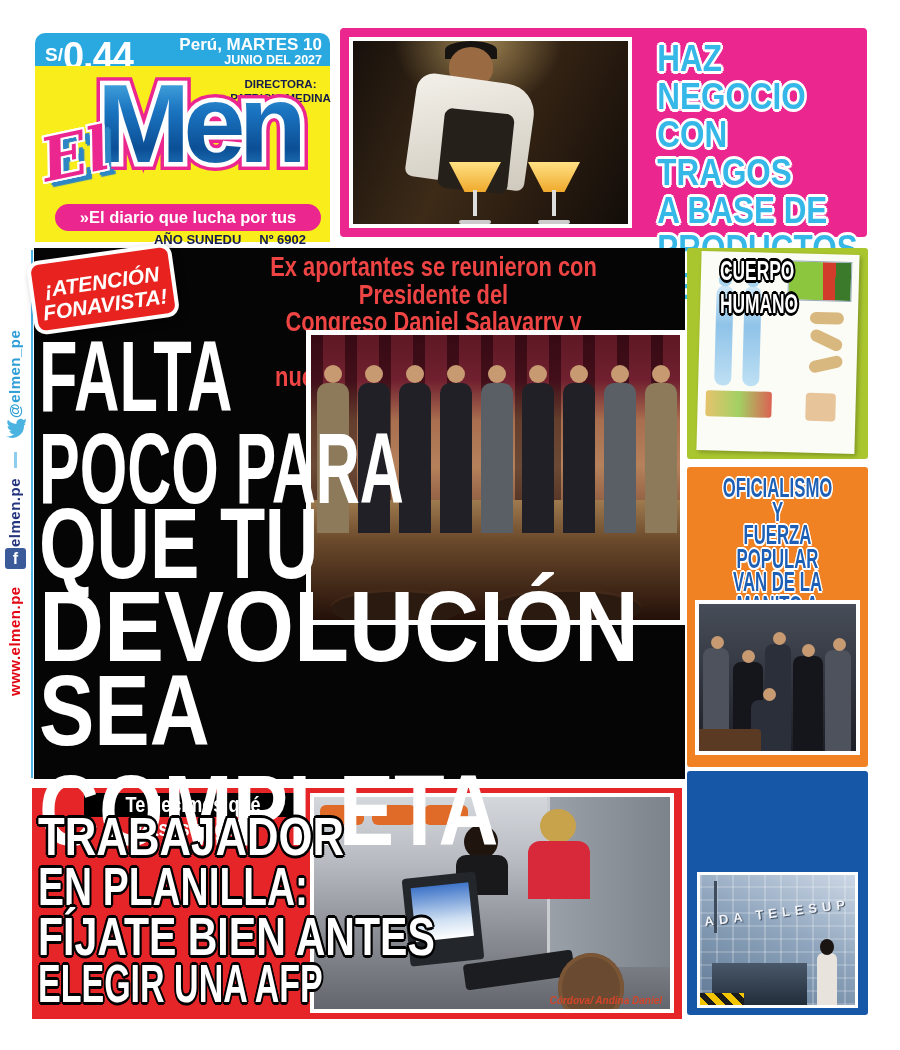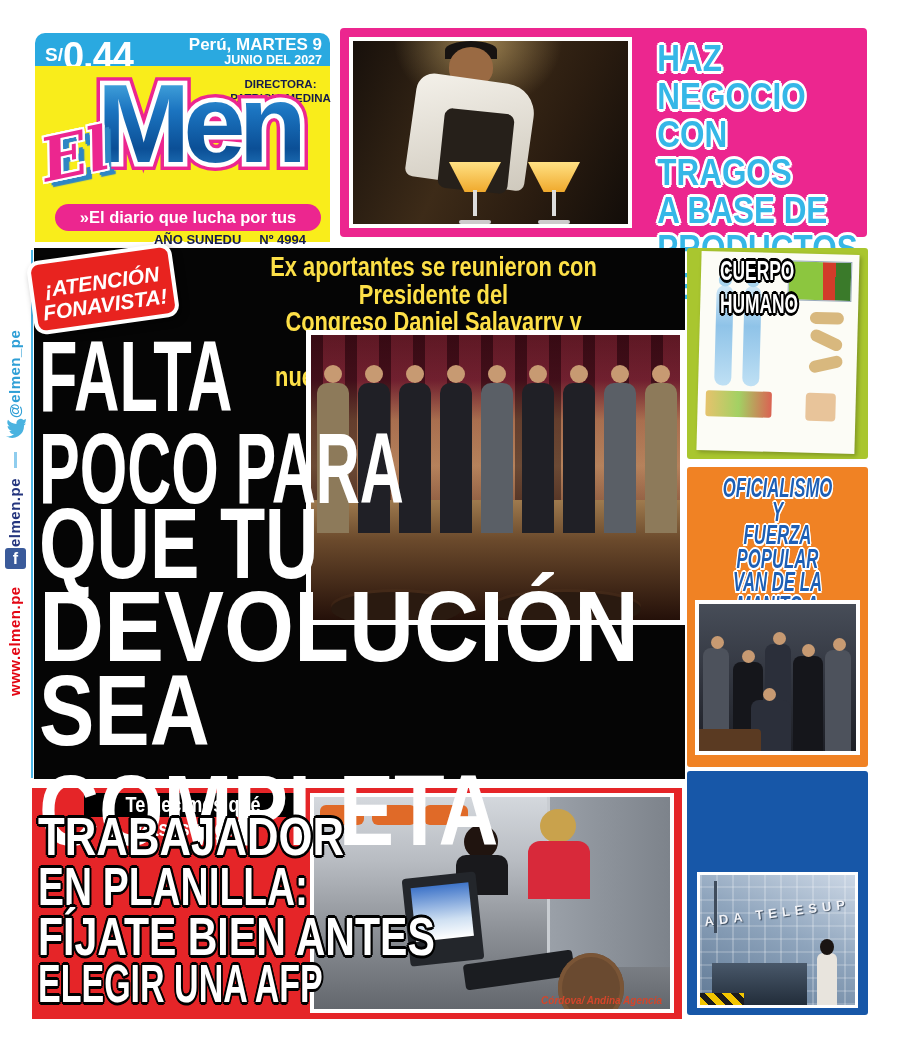--- a/index.html
+++ b/index.html
@@ -2,21 +2,21 @@
 <html><head>
 <meta charset="utf-8">
 <style>
   html,body{margin:0;padding:0;background:#fff;}
   body{width:900px;height:1050px;font-family:"Liberation Sans",sans-serif;}
   #page{position:relative;width:900px;height:1050px;background:#fff;overflow:hidden;}
   .abs{position:absolute;}
   .nowrap{white-space:nowrap;}
 
   
-  .ow2{text-shadow:-2px 0 #fff,2px 0 #fff,0 -2px #fff,0 2px #fff,-1.5px -1.5px #fff,1.5px -1.5px #fff,-1.5px 1.5px #fff,1.5px 1.5px #fff;font-style:italic;}
+  .ow2{text-shadow:-2px 0 #fff,2px 0 #fff,0 -2px #fff,0 2px #fff,-1.5px -1.5px #fff,1.5px -1.5px #fff,-1.5px 1.5px #fff,1.5px 1.5px #fff;}
   .ow3{text-shadow:-3px 0 #fff,3px 0 #fff,0 -3px #fff,0 3px #fff,-2px -2px #fff,2px -2px #fff,-2px 2px #fff,2px 2px #fff;}
   .ob2{text-shadow:-2px 0 #000,2px 0 #000,0 -2px #000,0 2px #000,-1.5px -1.5px #000,1.5px -1.5px #000,-1.5px 1.5px #000,1.5px 1.5px #000;}
   .ob3{text-shadow:-3px 0 #000,3px 0 #000,0 -3px #000,0 3px #000,-2px -2px #000,2px -2px #000,-2px 2px #000,2px 2px #000;}
 
   
   .vtext{writing-mode:vertical-rl;transform:rotate(180deg);font-weight:bold;font-size:15px;letter-spacing:.5px;}
   #rail-rule{left:31px;top:250px;width:2px;height:528px;background:#4ab6e8;}
   #tw-text{left:6px;top:298px;height:120px;color:#2f9fd6;}
   #fb-text{left:6px;top:477px;height:70px;color:#24357e;}
   #www-text{left:6px;top:586px;height:110px;color:#e30613;}
@@ -55,21 +55,21 @@
   .pp-glass{bottom:0;width:52px;height:62px;}
   .pp-bowl{position:absolute;top:0;left:0;width:52px;height:30px;background:linear-gradient(180deg,#ffe184,#f0a92c);clip-path:polygon(0 0,100% 0,70% 100%,30% 100%);}
   .pp-stem{position:absolute;top:28px;left:24px;width:4px;height:26px;background:#ddd;}
   .pp-foot{position:absolute;bottom:0;left:10px;width:32px;height:4px;background:#ccc;border-radius:2px;}
   #promo-head{right:10px;top:12px;width:235px;text-align:left;color:#35b7e7;font-weight:bold;font-size:37px;line-height:38px;}
   #promo-head div{transform:scaleX(.85);transform-origin:right center;}
 
   
   #black{left:34px;top:248px;width:651px;height:531px;background:#050505;}
   #badge{left:-4px;top:4px;width:146px;height:74px;background:#e8231f;border:4px solid #fff;border-radius:12px;transform:rotate(-8deg);box-shadow:3px 4px 7px rgba(0,0,0,.45);color:#fff;font-weight:bold;font-style:italic;font-size:21px;text-align:center;line-height:1.1;padding-top:14px;box-sizing:border-box;}
-  #kicker{left:148px;top:5px;width:503px;text-align:center;color:#fde047;font-weight:bold;font-size:28px;line-height:27.5px;}
+  #kicker{left:148px;top:5px;width:503px;text-align:center;color:#ef4444;font-weight:bold;font-size:28px;line-height:27.5px;}
   #kicker div{transform:scaleX(.78);transform-origin:center;}
   #main-photo{left:272px;top:82px;width:369px;height:285px;border:5px solid #fff;background:linear-gradient(180deg,#551621 0%,#6e2130 16%,#b9895a 30%,#caa36b 46%,#6b4a2c 72%,#241009 100%);overflow:hidden;z-index:1;}
   .curtains{left:0;top:0;width:100%;height:58%;background:repeating-linear-gradient(90deg,rgba(30,0,8,.55) 0 12px,rgba(120,30,45,.25) 12px 34px);}
   .figrow{left:6px;top:48px;width:360px;display:flex;justify-content:space-between;}
   .fig{position:relative;width:32px;height:150px;background:#202026;border-radius:10px 10px 0 0;}
   .fig::before{content:"";position:absolute;top:-18px;left:7px;width:18px;height:18px;border-radius:50%;background:#c79a72;}
   .fig.lt{background:#5a5f66;} .fig.tn{background:#8d7a5a;}
   .tbl{bottom:-6px;height:34px;background:#2a1a10;border-radius:50%;box-shadow:0 -3px 0 #53382246;}
   #headline{z-index:2;}
   .hl{position:absolute;left:5px;color:#fff;font-weight:bold;font-size:100px;line-height:1;transform-origin:left center;z-index:2;}
@@ -151,36 +151,36 @@
   <div class="abs" id="rail-sep"></div>
   <div class="abs vtext" id="fb-text">elmen.pe</div>
   <div class="abs" id="fb-icon">f</div>
   <div class="abs vtext" id="www-text">www.elmen.pe</div>
 
   <div class="abs" id="mast-bar">
     <div class="abs nowrap" id="price">
       <span class="cur">S/</span><span class="val">0.44</span>
     </div>
     <div class="abs" id="date">
-      <div class="d1">Perú, MARTES 9</div>
+      <div class="d1">Perú, MARTES 10</div>
       <div class="d2">JUNIO DEL 2027</div>
     </div>
   </div>
   <div class="abs" id="mast-yellow">
     <div class="abs" id="director">
       <div>DIRECTORA:</div>
       <div>PATRICIA MEDINA</div>
     </div>
     <div class="abs men-layer men-1">Men</div>
     <div class="abs men-layer men-2">Men</div>
     <div class="abs men-layer men-3">Men</div>
     <div class="abs" id="logo-el">El</div>
     <div class="abs" id="tagline">»El diario que lucha por tus derechos</div>
     <div class="abs" id="edition">
-      <span>AÑO SUNEDU</span><span>Nº 4994</span>
+      <span>AÑO SUNEDU</span><span>Nº 6902</span>
     </div>
   </div>
 
   <div class="abs" id="promo">
     <div class="abs" id="promo-photo">
       <div class="abs pp-glow"></div>
       <div class="abs pp-hair"></div>
       <div class="abs pp-head"></div>
       <div class="abs pp-shirt"></div>
       <div class="abs pp-vest"></div>
@@ -298,17 +298,17 @@
       <div class="chair" style="left:58px;"></div>
       <div class="chair" style="left:110px;"></div>
       <div class="abs cube"></div>
       <div class="abs w1h"></div>
       <div class="abs w1b"></div>
       <div class="abs w2h"></div>
       <div class="abs w2b"></div>
       <div class="abs mon"></div>
       <div class="abs kbd"></div>
       <div class="abs w3h"></div>
-      <div class="abs" id="afp-credit">Córdova/ Andina Agencia</div>
+      <div class="abs" id="afp-credit">Córdova/ Andina Daniel</div>
     </div>
   </div>
 
 </div>
 
 </body></html>

